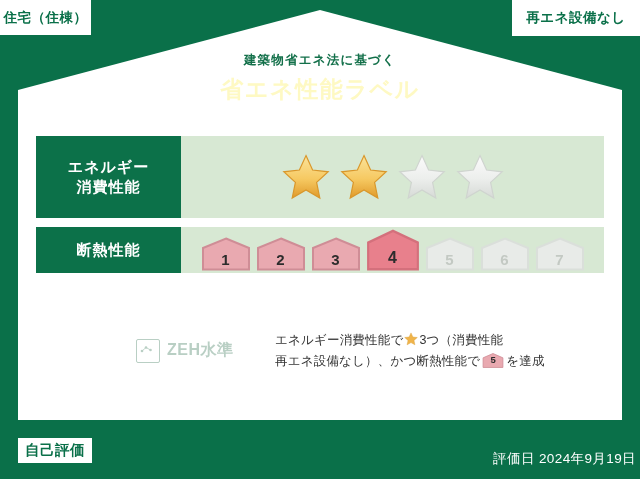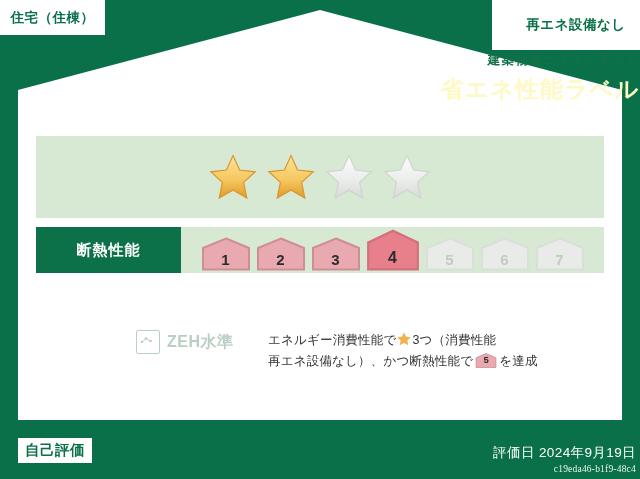--- a/index.html
+++ b/index.html
@@ -10,35 +10,35 @@
     overflow:hidden;position:relative;
   }
 
   
   .corner-tag{
     position:absolute;top:0;background:#ffffff;
     color:#0a7049;font-weight:bold;font-size:13.5px;
     display:flex;align-items:center;justify-content:center;
     letter-spacing:.5px;z-index:6;
   }
-  #tag-left{left:0;width:105px;height:35px;}
-  #tag-right{right:0;width:128px;height:50px;padding-left:20px;}
+  #tag-left{left:0;width:91px;height:35px;}
+  #tag-right{right:0;width:128px;height:36px;}
 
   
   .card{
     position:absolute;left:18px;top:10px;
     width:604px;height:410px;
     background:#ffffff;
     clip-path:polygon(0% 19.5%, 50% 0%, 100% 19.5%, 100% 100%, 0% 100%);
     z-index:2;
   }
 
   .title-wrap{
     position:absolute;left:0;right:0;top:52px;
-    text-align:right;z-index:4;
+    text-align:center;z-index:4;
   }
   .title-sub{
     color:#13704a;font-size:12.5px;font-weight:bold;
     letter-spacing:1.2px;margin:0 0 5px 0;
   }
   .title-main{
     color:#fef9c3;font-size:23px;font-weight:bold;
     letter-spacing:1.6px;margin:0;
   }
 
@@ -75,21 +75,21 @@
     position:absolute;left:0;right:0;bottom:3px;
     text-align:center;font-size:15px;font-weight:bold;
     color:#2c2c2c;pointer-events:none;
   }
   .badge.active span{font-size:16px;bottom:4px;}
   .badge.off span{color:#c3c9c3;}
 
   
   .zeh{
     position:absolute;left:36px;top:330px;width:568px;
-    display:flex;align-items:flex-start;z-index:4;
+    display:flex;align-items:center;z-index:4;gap:7px;
   }
   .zeh-mark{
     display:flex;align-items:center;gap:7px;
     flex:0 0 120px;padding-left:100px;
   }
   .zeh-icon{
     width:22px;height:22px;border:1.6px solid #b9cfc4;
     border-radius:2px;position:relative;background:#fff;
   }
   .zeh-icon svg{position:absolute;left:2px;top:2px;}
@@ -150,20 +150,24 @@
 <div class="card"></div>
 
 <div class="title-wrap">
   <p class="title-sub">建築物省エネ法に基づく</p>
   <p class="title-main">省エネ性能ラベル</p>
 </div>
 
 <div class="rows">
 
   <div class="row" id="row-energy">
+    <div class="row-label">
+      <span>エネルギー</span>
+      <span>消費性能</span>
+    </div>
     <div class="row-body">
       <div class="stars" id="stars-container">
           <svg viewBox="0 0 24 24" class="star">
             <defs>
               <linearGradient id="g0" x1="0" y1="0" x2="0" y2="1">
                 <stop offset="0%" stop-color="#fbe39a"></stop>
                 <stop offset="55%" stop-color="#f6c962"></stop>
                 <stop offset="100%" stop-color="#e09a2a"></stop>
               </linearGradient>
             </defs>
@@ -277,15 +281,14 @@
         </svg><i>5</i></span><span>を達成</span>
   </div>
 </div>
 
 <div class="footer">
   <div class="footer-left">
     <span class="self-badge">自己評価</span>
   </div>
   <div class="footer-right">
     <div class="eval-date">評価日 2024年9月19日</div>
-    <div class="eval-code">c19eda46-b1f9-48c4</div>
   </div>
 </div>
 
 </body></html>

